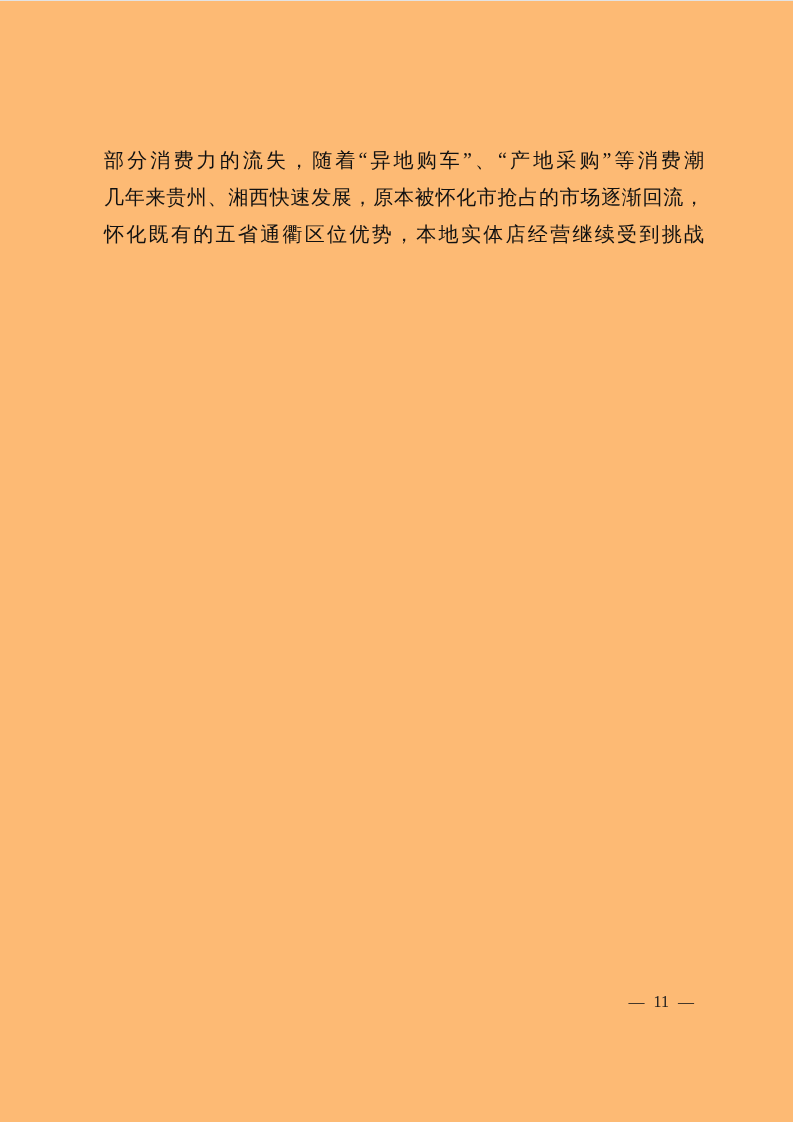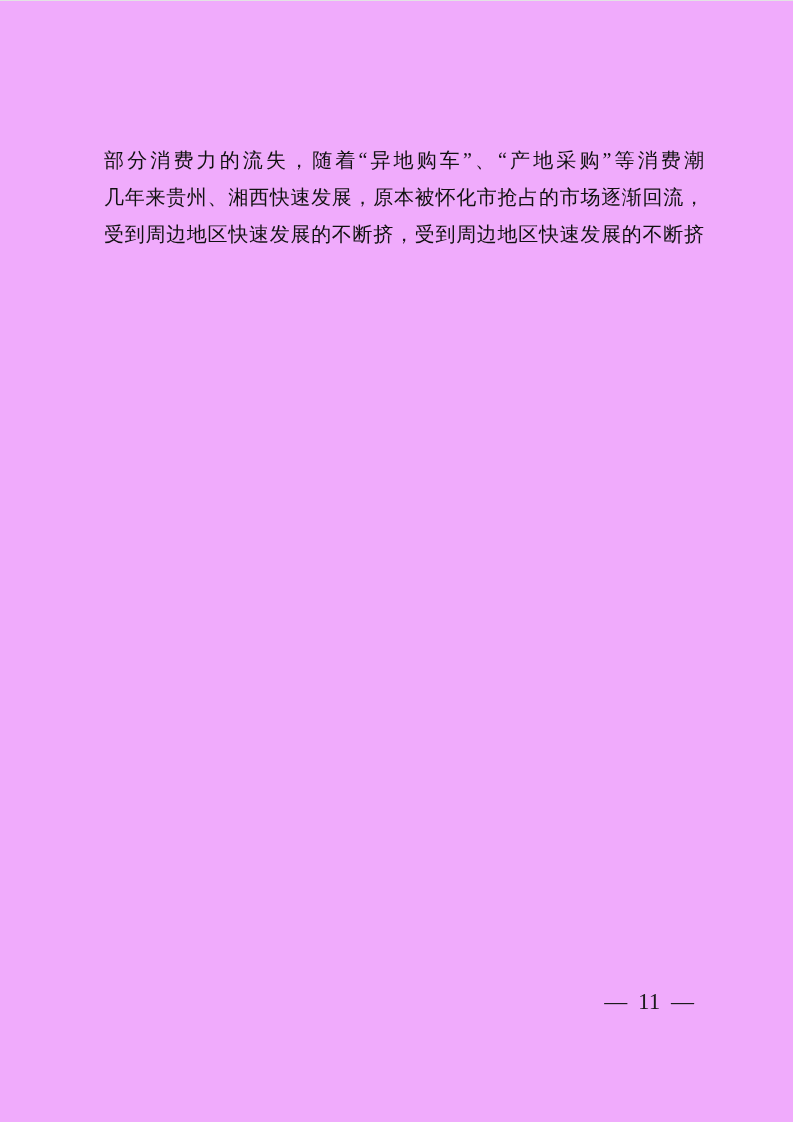--- a/index.html
+++ b/index.html
@@ -8,21 +8,21 @@
   }
   body {
     width: 793px;
     height: 1122px;
     background: #ffffff;
   }
   .page {
     position: relative;
     width: 793px;
     height: 1122px;
-    background: #f0abfc;
+    background: #fdba74;
     overflow: hidden;
     font-family: "Liberation Serif", "DejaVu Serif", serif;
   }
   .top-edge {
     position: absolute;
     top: 0;
     left: 0;
     width: 100%;
     height: 1px;
     background: #e3e3e3;
@@ -49,37 +49,37 @@
     position: absolute;
     top: 991px;
     left: 0;
     width: 100%;
     height: 24px;
   }
   .pagenum {
     position: absolute;
     right: 99px;
     top: 0;
-    font-size: 23px;
+    font-size: 16px;
     line-height: 22px;
     color: #1c1c1c;
     word-spacing: 5px;
     white-space: pre;
   }
 </style>
 </head>
 <body>
 
 <div class="page">
 
   <div class="top-edge"></div>
 
   <main class="text-block">
     <div class="line justified">部分消费力的流失，随着“异地购车”、“产地采购”等消费潮</div>
     <div class="line justified">几年来贵州、湘西快速发展，原本被怀化市抢占的市场逐渐回流，</div>
-    <div class="line justified">受到周边地区快速发展的不断挤，受到周边地区快速发展的不断挤</div>
+    <div class="line justified">怀化既有的五省通衢区位优势，本地实体店经营继续受到挑战</div>
   </main>
 
   <div class="footer">
     <span class="pagenum">— 11 —</span>
   </div>
 
 </div>
 
 </body></html>

